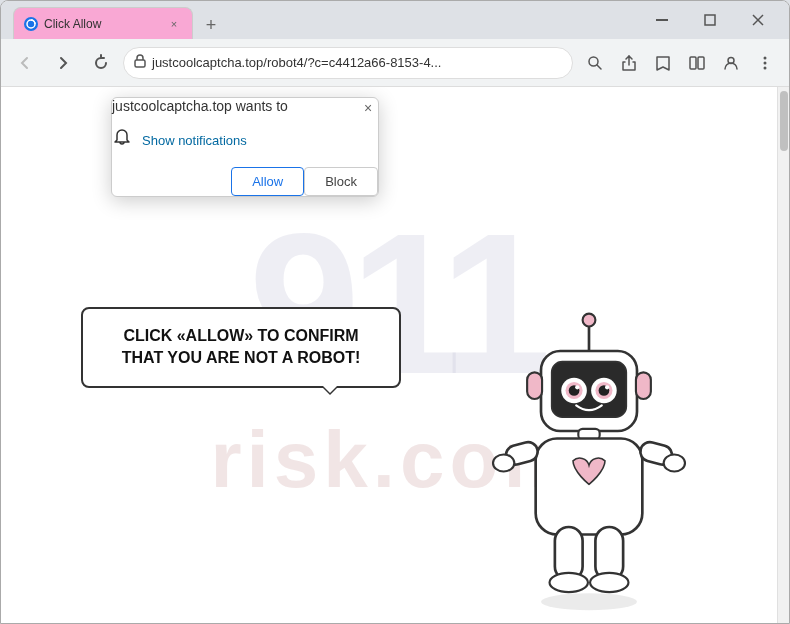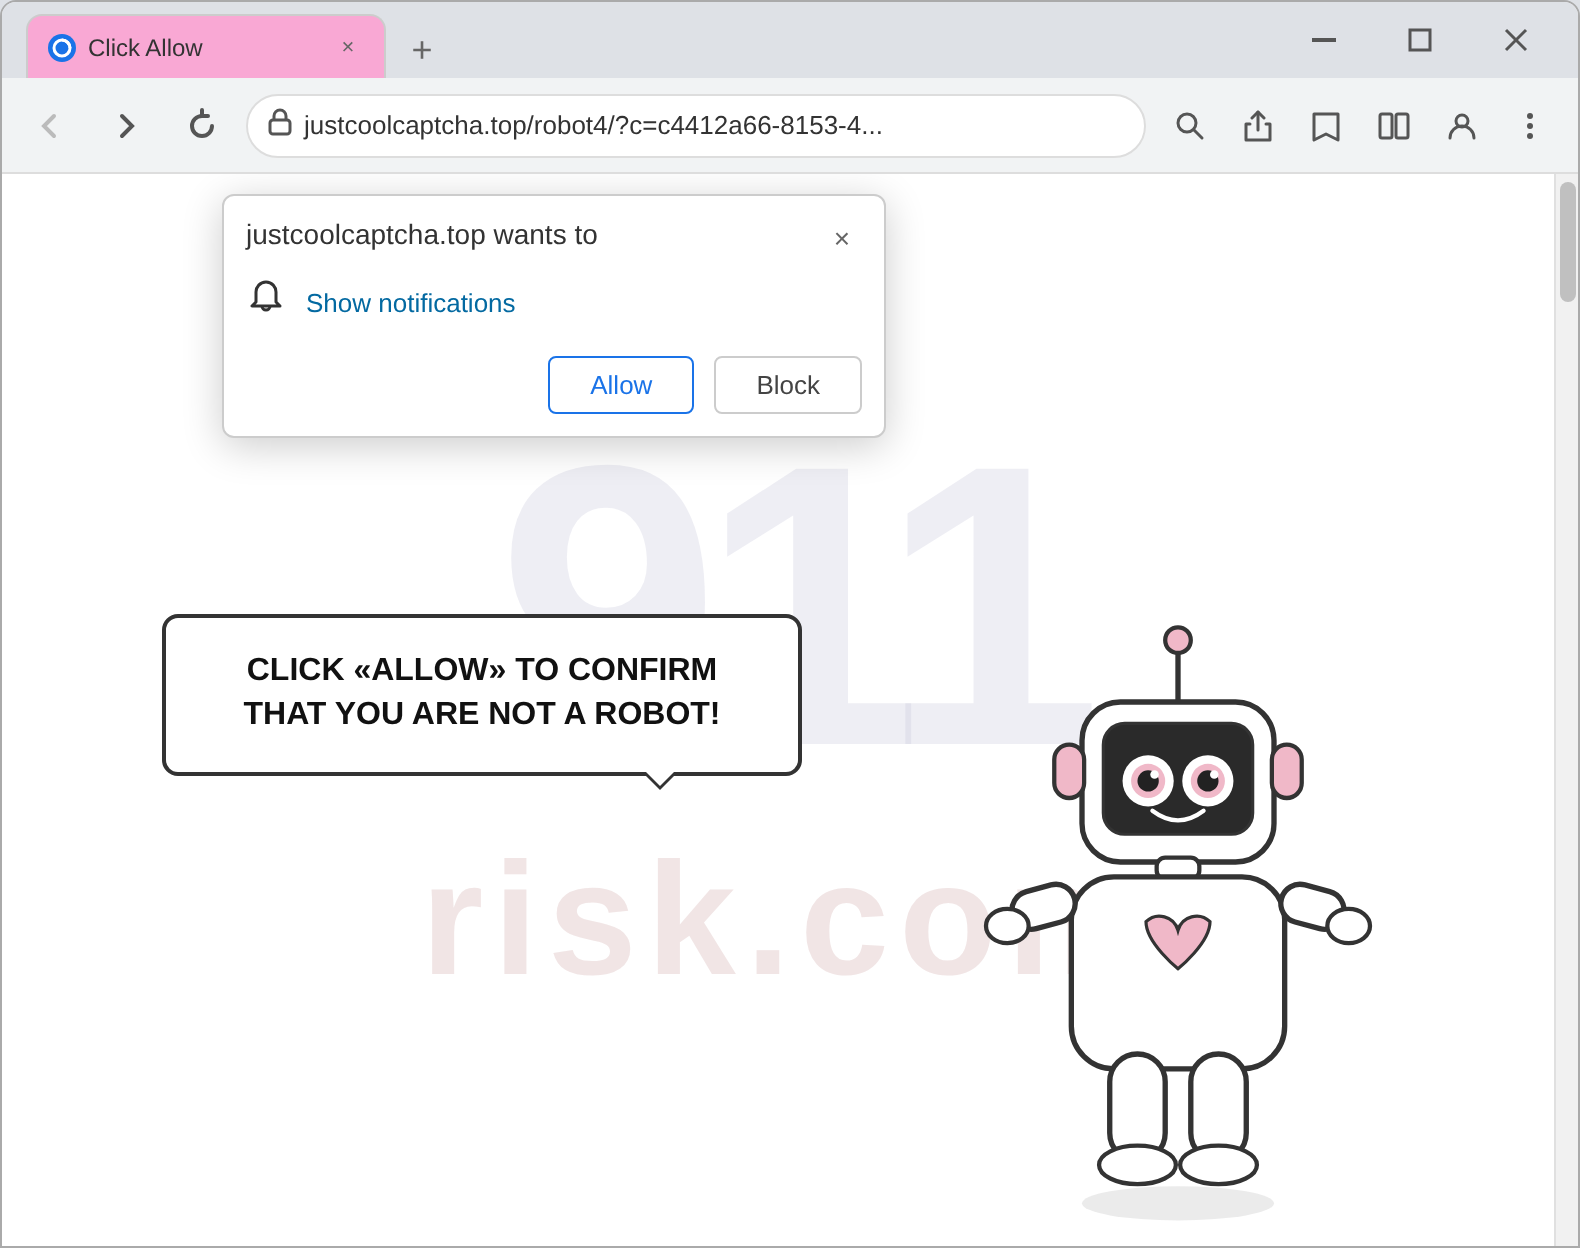--- a/index.html
+++ b/index.html
@@ -242,26 +242,26 @@
       border-radius: 4px;
       margin: 2px;
       margin-top: 4px;
     }
 
     
     .notification-popup {
       position: absolute;
       top: 10px;
       left: 110px;
-      width: 332px;
+      width: 268px;
       background: #fff;
       border: 1px solid #ccc;
       border-radius: 6px;
       box-shadow: 0 4px 20px rgba(0,0,0,0.2);
-      padding: 11px;
+      padding: 0;
       z-index: 100;
     }
 
     .popup-header {
       display: flex;
       justify-content: space-between;
       align-items: flex-start;
       margin-bottom: 10px;
     }
 
@@ -295,21 +295,20 @@
     }
 
     .notification-label {
       font-size: 13px;
       color: #0369a1;
     }
 
     .popup-buttons {
       display: flex;
       justify-content: flex-end;
-      gap: 10px;
     }
 
     .btn-allow {
       padding: 6px 20px;
       border: 1px solid #1a73e8;
       border-radius: 4px;
       background: #fff;
       color: #1a73e8;
       font-size: 13px;
       cursor: pointer;

